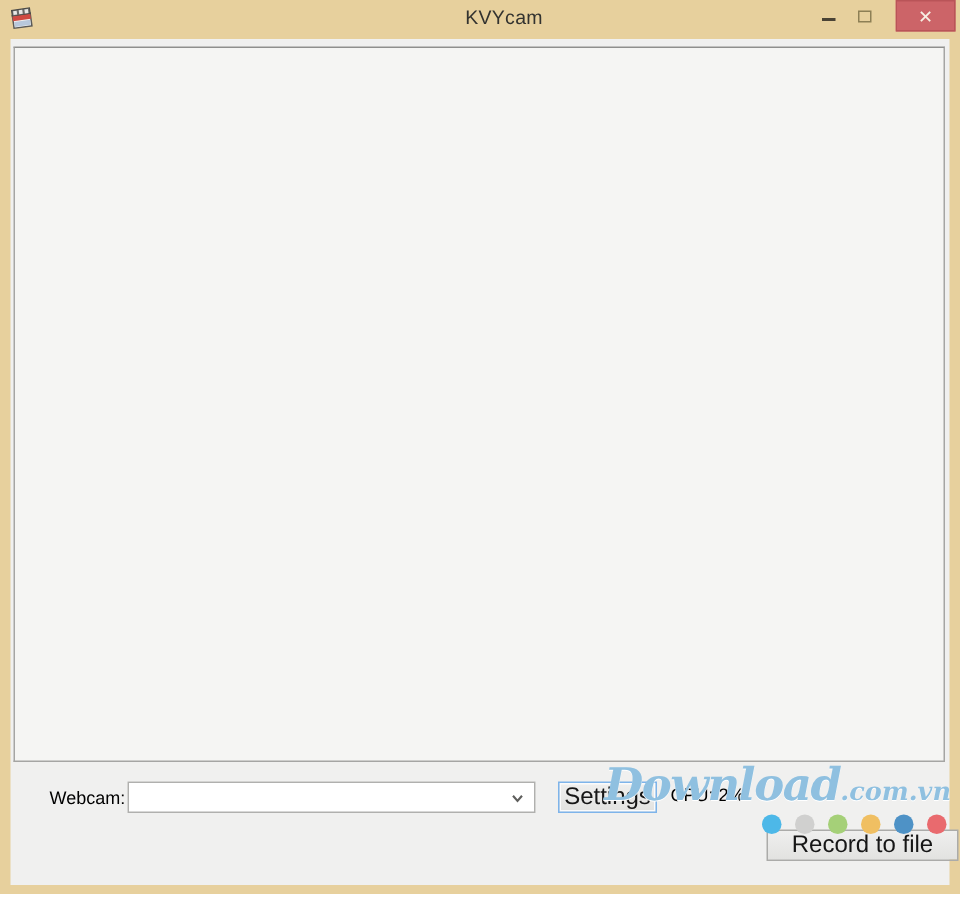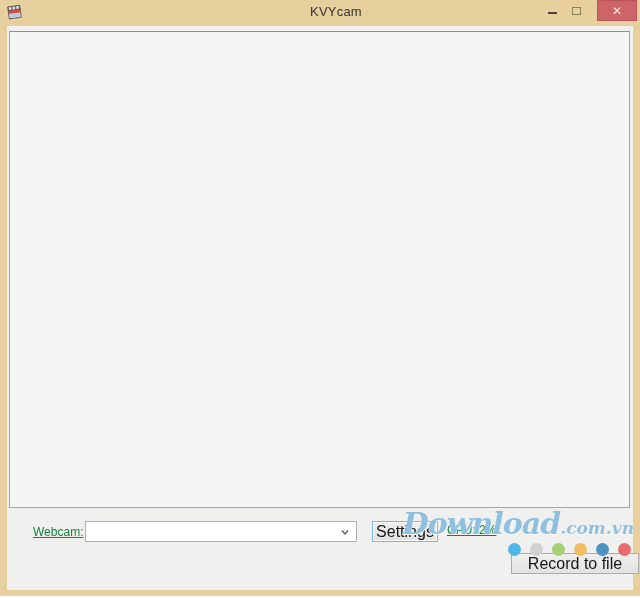--- a/index.html
+++ b/index.html
@@ -35,21 +35,21 @@
     background:#f0f0ef;
   }
   .preview{
     position:absolute;left:2px;top:5px;width:621px;height:477px;
     background:#f5f5f3;
     border:1px solid #a5a5a3;border-top-color:#8f8f8d;
   }
 
   
   .controls{position:absolute;left:0;top:489px;width:626px;height:30px;}
-  .lbl{position:absolute;font-size:12px;color:#15803d;text-decoration:underline;}
+  .lbl{position:absolute;font-size:12px;color:#000000;}
   .webcam-label{left:26px;top:10px;}
   .combo{
     position:absolute;left:78px;top:6px;width:272px;height:21px;
     background:#ffffff;border:1px solid #b0b0ae;
     font-size:12px;color:#111;display:flex;align-items:center;
     padding:0 22px 0 5px;cursor:default;
   }
   .combo .value{flex:1;white-space:nowrap;overflow:hidden;}
   .combo .arrow{position:absolute;right:4px;top:3px;width:14px;height:14px;}
   .btn{

